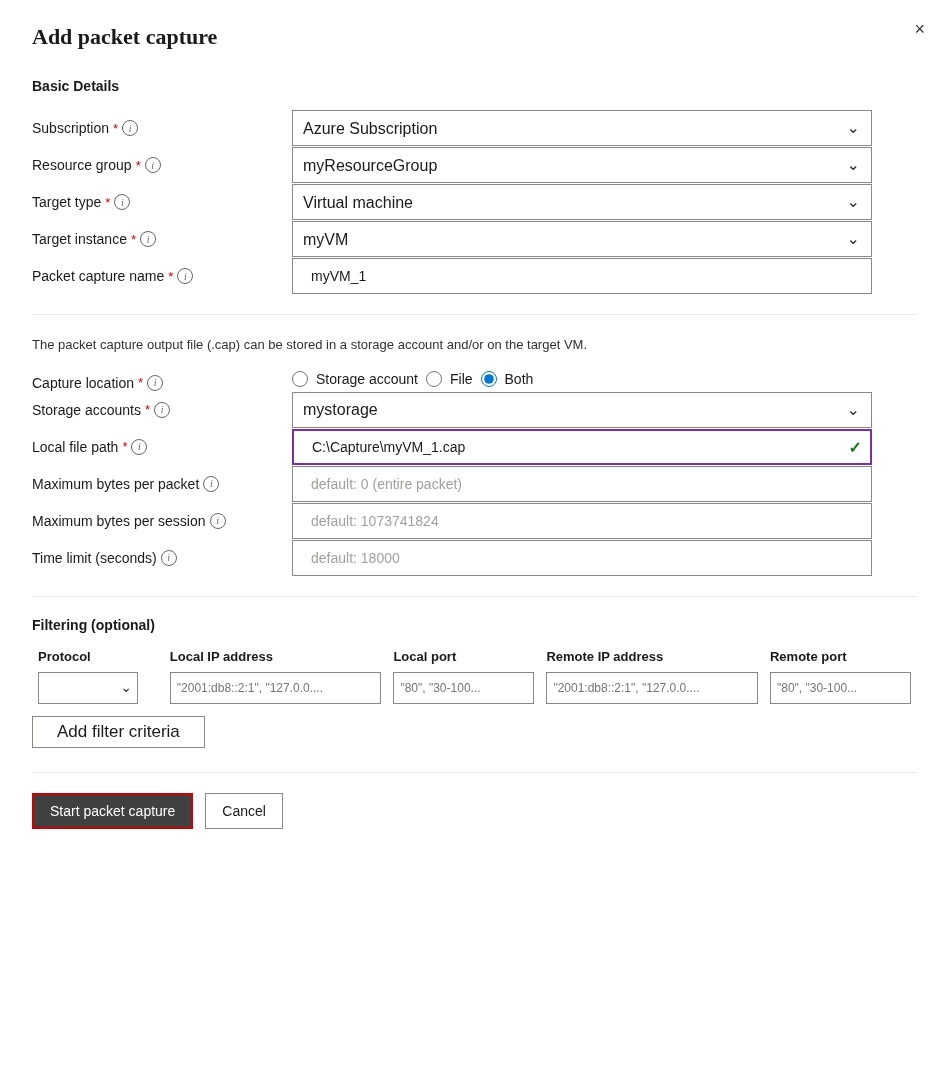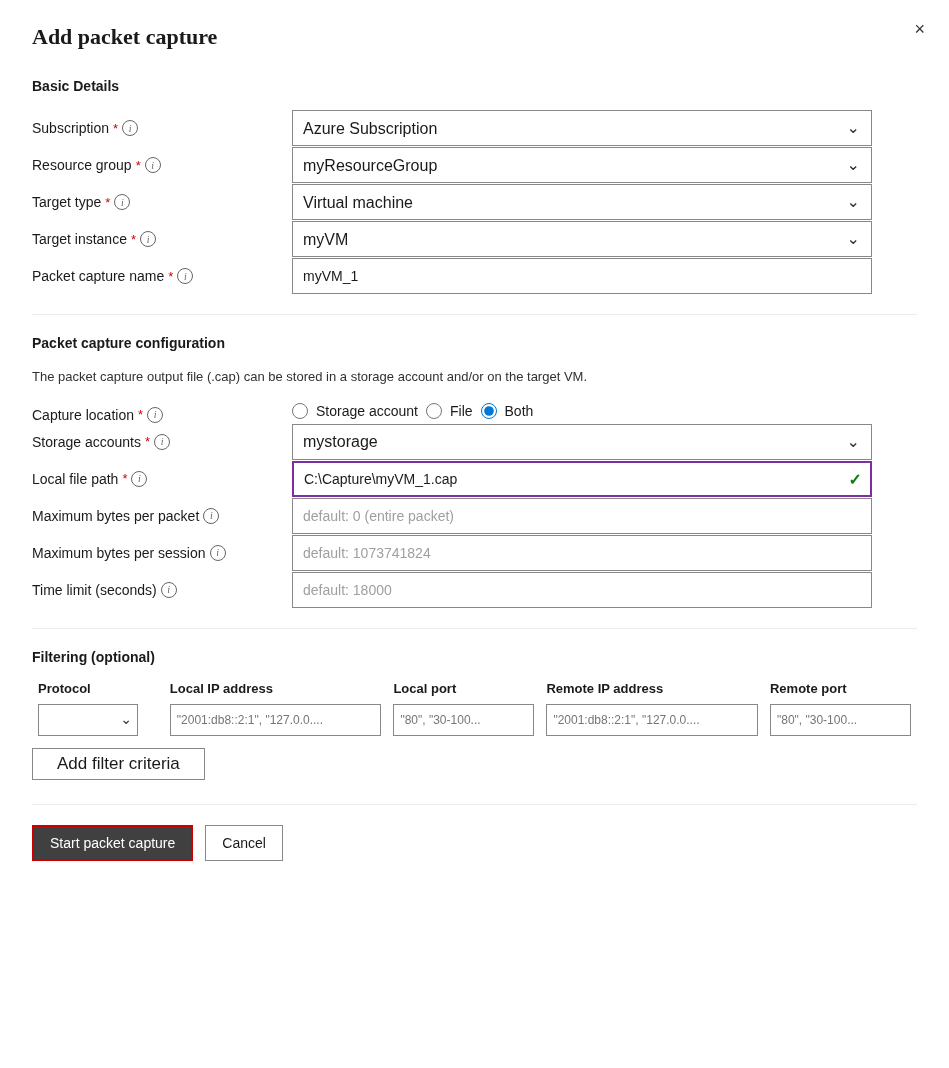--- a/index.html
+++ b/index.html
@@ -103,21 +103,21 @@
       top: 50%;
       transform: translateY(-55%);
       font-size: 16px;
       color: #333;
       pointer-events: none;
     }
     .text-input {
       width: 100%;
       height: 36px;
       border: 1px solid #8a8886;
-      padding: 0 10px;
+      padding: 0 18px;
       font-size: 14px;
       color: #1a1a1a;
     }
     .text-input.purple-border {
       border: 2px solid #7b2fa0;
     }
     .text-input.with-check {
       padding-right: 32px;
     }
     .input-with-icon {
@@ -334,21 +334,20 @@
       <span class="required-star">*</span>
       <span class="info-icon">i</span>
     </div>
     <div class="form-control">
       <input type="text" class="text-input" value="myVM_1" style="">
     </div>
   </div>
 
   <hr class="divider">
 
-  <div class="section-title">Packet capture configuration</div>
   <p class="description-text">The packet capture output file (.cap) can be stored in a storage account and/or on the target VM.</p>
 
   <div class="form-row" style="align-items:flex-start;">
     <div class="form-label" style="padding-top:4px;">
       <span>Capture location</span>
       <span class="required-star">*</span>
       <span class="info-icon">i</span>
     </div>
     <div class="form-control">
       <div class="radio-group">

